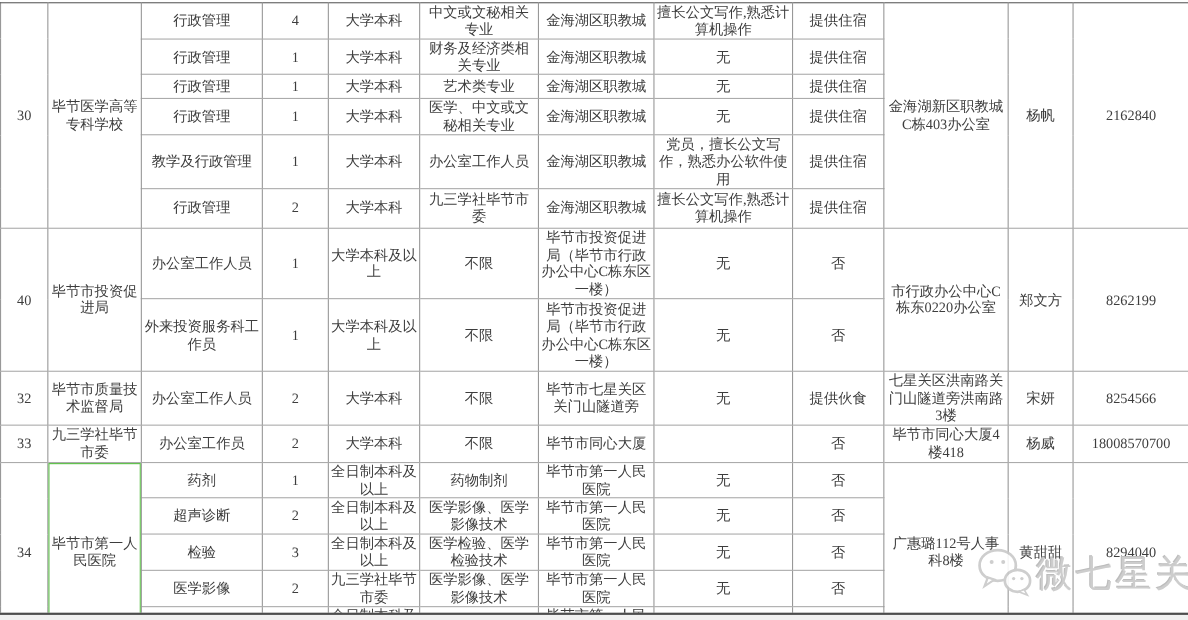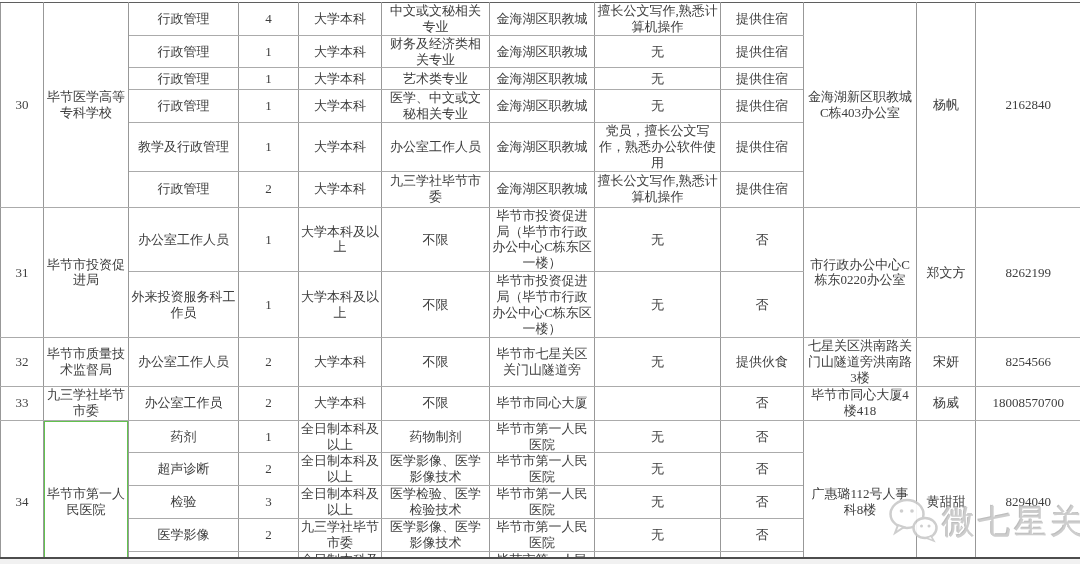--- a/index.html
+++ b/index.html
@@ -138,21 +138,21 @@
         <tr style="height: 36px;">
           <td>行政管理</td>
           <td>2</td>
           <td>大学本科</td>
           <td>九三学社毕节市委</td>
           <td>金海湖区职教城</td>
           <td>擅长公文写作,熟悉计算机操作</td>
           <td>提供住宿</td>
         </tr>
         <tr class="g-top" style="height: 64px;">
-          <td rowspan="2">31</td>
+          <td rowspan="2">40</td>
           <td rowspan="2">毕节市投资促进局</td>
           <td>办公室工作人员</td>
           <td>1</td>
           <td>大学本科及以上</td>
           <td>不限</td>
           <td>毕节市投资促进局（毕节市行政办公中心C栋东区一楼）</td>
           <td>无</td>
           <td>否</td>
           <td rowspan="2">市行政办公中心C栋东0220办公室</td>
           <td rowspan="2">郑文方</td>

